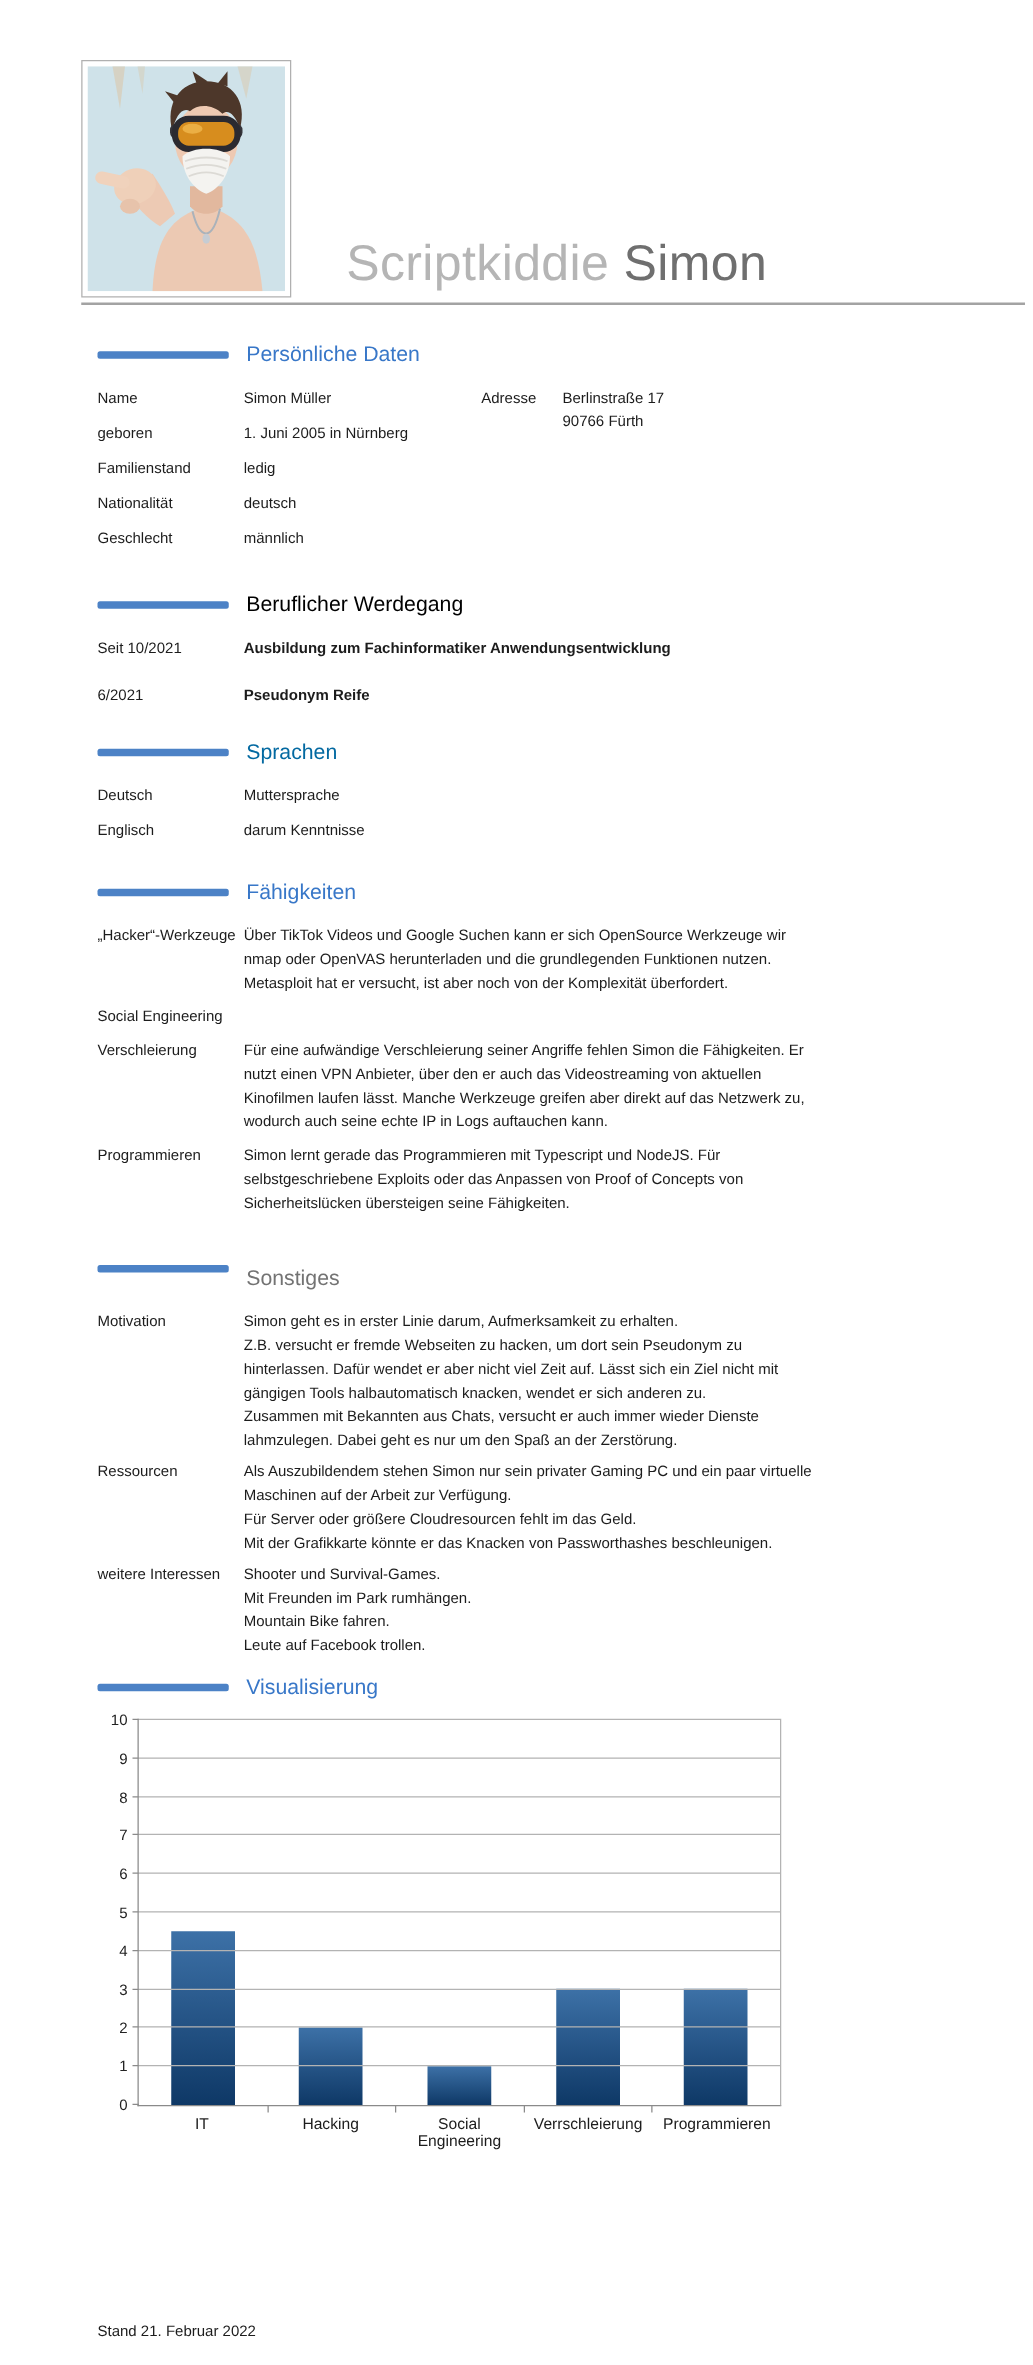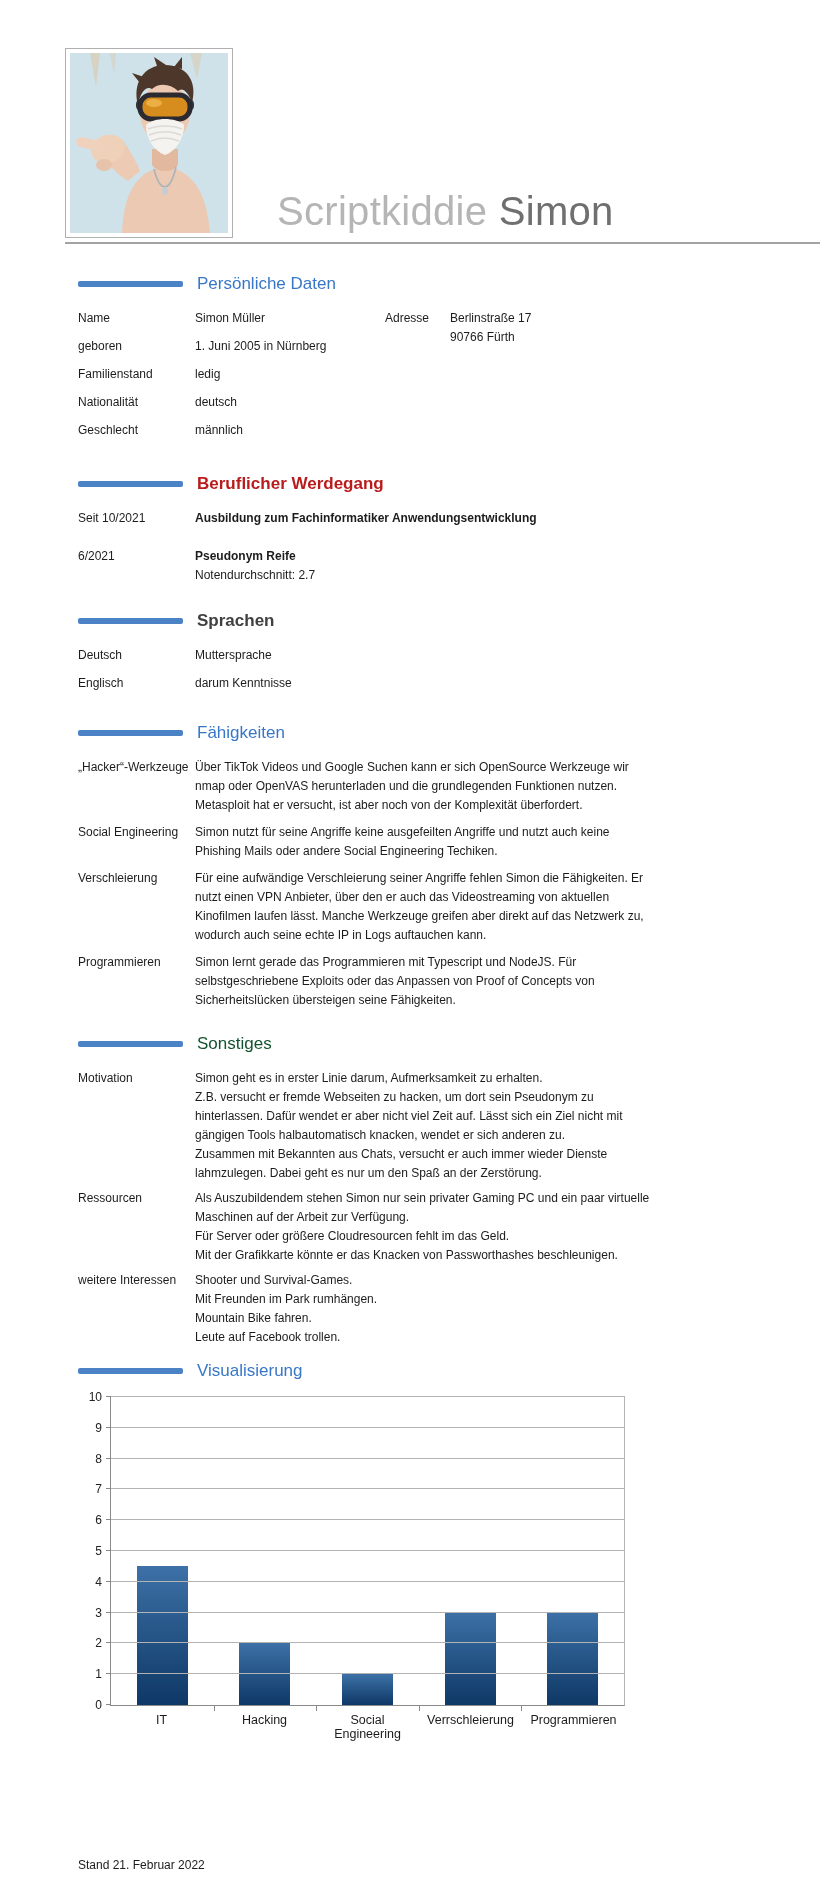--- a/index.html
+++ b/index.html
@@ -114,77 +114,75 @@
         <div class="address-label label">Adresse</div>
         <div class="multiline">Berlinstraße 17
 90766 Fürth</div>
       </div>
     </div>
   </section>
 
   <section class="section s-career">
     <div class="sec-heading">
       <span class="sec-bar" style="background: rgb(76, 130, 198);"></span>
-      <h2 class="sec-title" style="color: #b91c1c; font-weight: bold;">Beruflicher Werdegang</h2>
+      <h2 class="sec-title" style="color: #000000;">Beruflicher Werdegang</h2>
     </div>
     <div class="career-row">
       <div class="label">Seit 10/2021</div>
       <div>
         <div class="career-title">Ausbildung zum Fachinformatiker Anwendungsentwicklung</div>
       </div>
     </div>
     <div class="career-row">
       <div class="label">6/2021</div>
       <div>
         <div class="career-title">Pseudonym Reife</div>
-        <div>Notendurchschnitt: 2.7</div>
       </div>
     </div>
   </section>
 
   <section class="section s-lang">
     <div class="sec-heading">
       <span class="sec-bar" style="background: rgb(76, 130, 198);"></span>
-      <h2 class="sec-title" style="color: #404040; font-weight: bold;">Sprachen</h2>
+      <h2 class="sec-title" style="color: #0369a1;">Sprachen</h2>
     </div>
     <div class="kv-grid">
       <div class="label">Deutsch</div>
       <div class="value">Muttersprache</div>
       <div class="label">Englisch</div>
       <div class="value">darum Kenntnisse</div>
     </div>
   </section>
 
   <section class="section s-skills">
     <div class="sec-heading">
       <span class="sec-bar" style="background: rgb(76, 130, 198);"></span>
       <h2 class="sec-title" style="color: rgb(56, 119, 200);">Fähigkeiten</h2>
     </div>
     <div class="skill-row">
       <div class="label">„Hacker“-Werkzeuge</div>
       <div class="value">Über TikTok Videos und Google Suchen kann er sich OpenSource Werkzeuge wir nmap oder OpenVAS herunterladen und die grundlegenden Funktionen nutzen. Metasploit hat er versucht, ist aber noch von der Komplexität überfordert.</div>
     </div>
     <div class="skill-row">
       <div class="label">Social Engineering</div>
-      <div class="value">Simon nutzt für seine Angriffe keine ausgefeilten Angriffe und nutzt auch keine Phishing Mails oder andere Social Engineering Techiken.</div>
     </div>
     <div class="skill-row">
       <div class="label">Verschleierung</div>
       <div class="value">Für eine aufwändige Verschleierung seiner Angriffe fehlen Simon die Fähigkeiten. Er nutzt einen VPN Anbieter, über den er auch das Videostreaming von aktuellen Kinofilmen laufen lässt. Manche Werkzeuge greifen aber direkt auf das Netzwerk zu, wodurch auch seine echte IP in Logs auftauchen kann.</div>
     </div>
     <div class="skill-row">
       <div class="label">Programmieren</div>
       <div class="value">Simon lernt gerade das Programmieren mit Typescript und NodeJS. Für selbstgeschriebene Exploits oder das Anpassen von Proof of Concepts von Sicherheitslücken übersteigen seine Fähigkeiten.</div>
     </div>
   </section>
 
   <section class="section s-misc">
     <div class="sec-heading">
       <span class="sec-bar" style="background: rgb(76, 130, 198);"></span>
-      <h2 class="sec-title" style="color: #14532d;">Sonstiges</h2>
+      <h2 class="sec-title" style="color: #737373; margin-top: 17px;">Sonstiges</h2>
     </div>
     <div class="misc-row">
       <div class="label">Motivation</div>
       <div class="value multiline">Simon geht es in erster Linie darum, Aufmerksamkeit zu erhalten.
 Z.B. versucht er fremde Webseiten zu hacken, um dort sein Pseudonym zu hinterlassen. Dafür wendet er aber nicht viel Zeit auf. Lässt sich ein Ziel nicht mit gängigen Tools halbautomatisch knacken, wendet er sich anderen zu.
 Zusammen mit Bekannten aus Chats, versucht er auch immer wieder Dienste lahmzulegen. Dabei geht es nur um den Spaß an der Zerstörung.</div>
     </div>
     <div class="misc-row">
       <div class="label">Ressourcen</div>
       <div class="value multiline">Als Auszubildendem stehen Simon nur sein privater Gaming PC und ein paar virtuelle Maschinen auf der Arbeit zur Verfügung.

